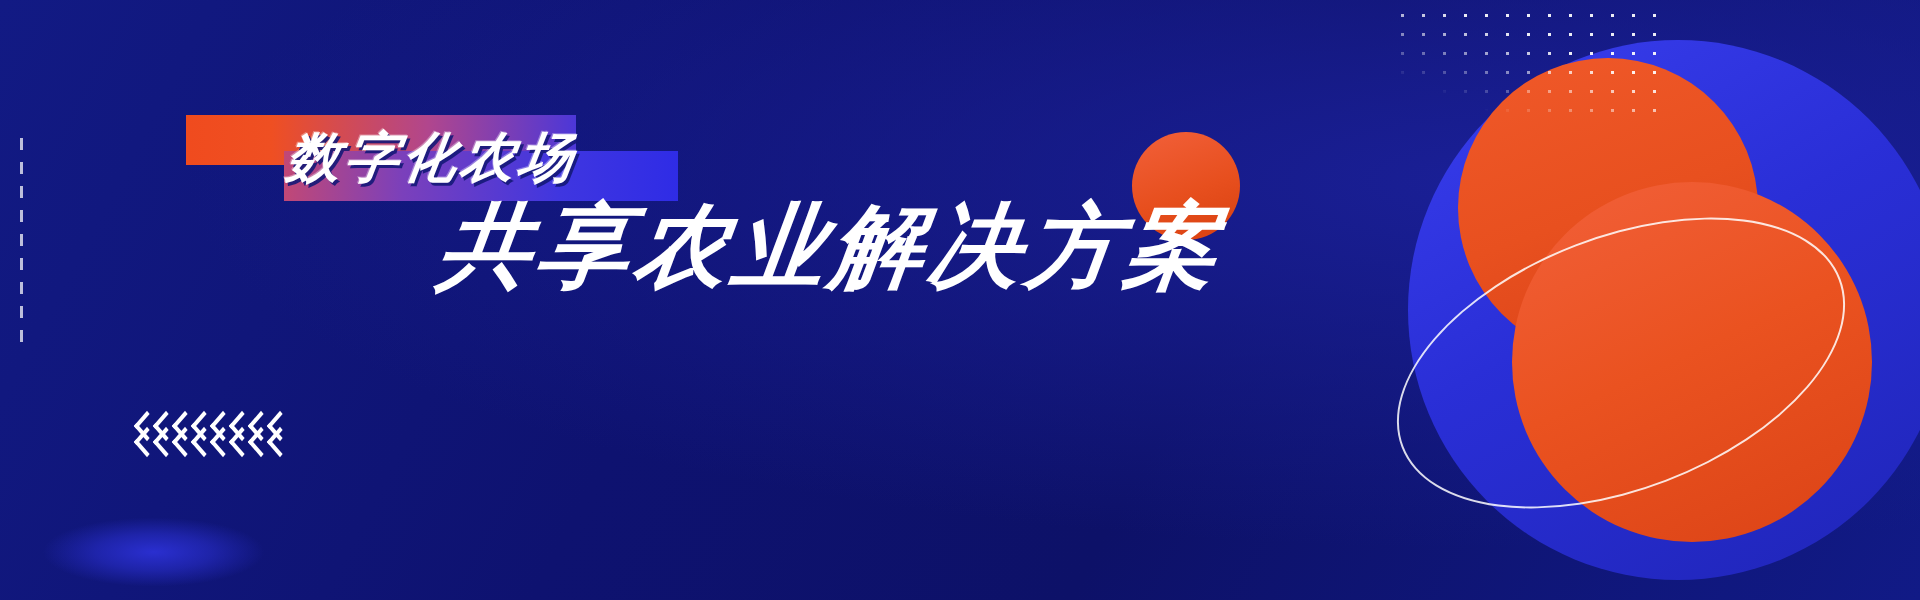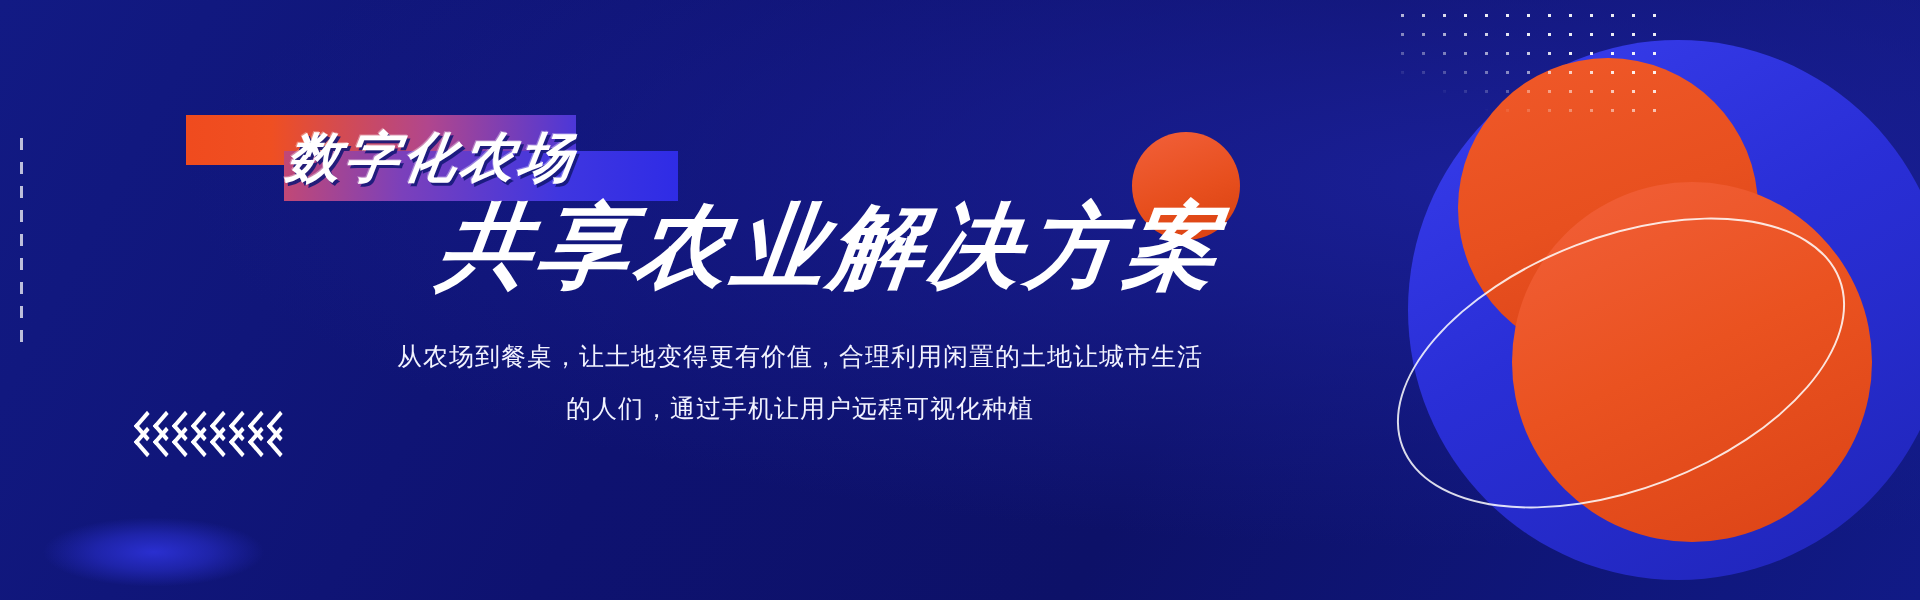--- a/index.html
+++ b/index.html
@@ -153,18 +153,14 @@
   </div>
 
   <div class="badge-wrap">
     <div class="badge-bar-a"></div>
     <div class="badge-bar-b"></div>
     <div class="badge-text">数字化农场</div>
   </div>
 
   <div class="headline">共享农业解决方案</div>
 
-  <div class="subtitle">
-    <div>从农场到餐桌，让土地变得更有价值，合理利用闲置的土地让城市生活</div>
-    <div>的人们，通过手机让用户远程可视化种植</div>
-  </div>
 
 </div>
 
 </body></html>

